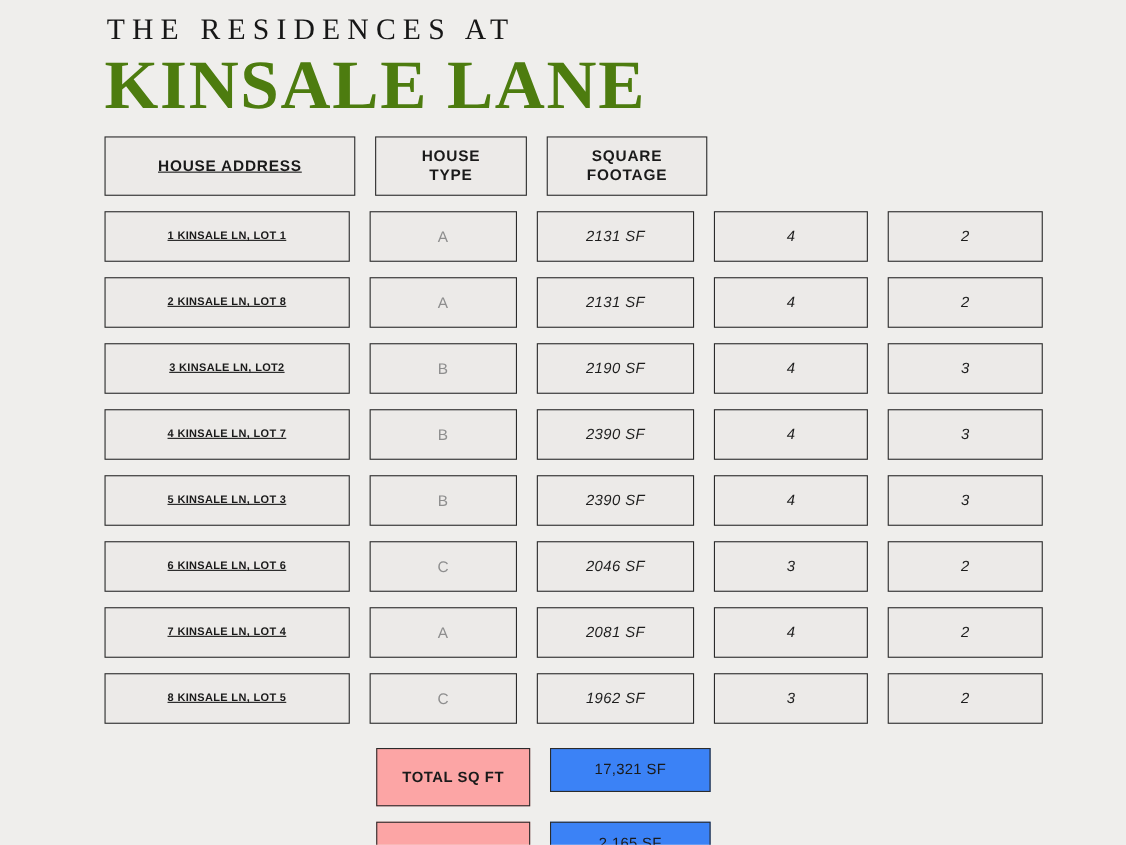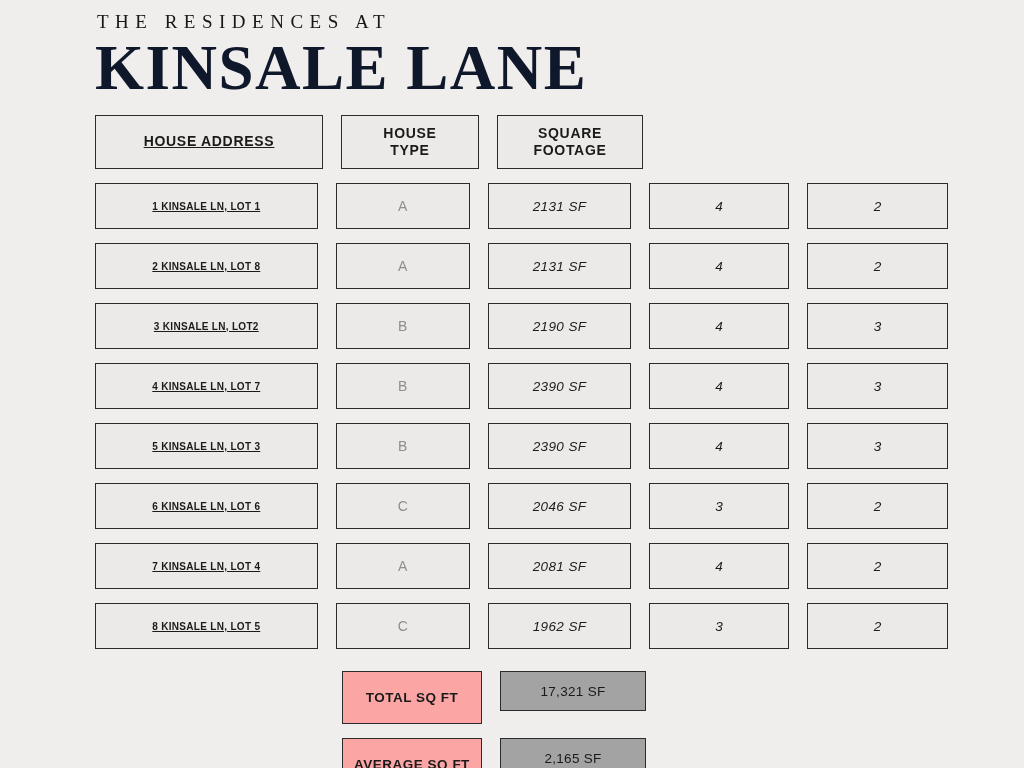--- a/index.html
+++ b/index.html
@@ -21,34 +21,34 @@
     height: 768px;
     background: #efeeec;
   }
 
   
   .title-block {
     padding: 12px 0 0 95px;
   }
   .eyebrow {
     font-family: "Liberation Serif", serif;
-    font-size: 19px;
+    font-size: 27px;
     letter-spacing: 6.5px;
     color: #171717;
     line-height: 1.1;
     margin: 0 0 2px 2px;
     white-space: nowrap;
   }
   .main-title {
     font-family: "Liberation Serif", serif;
     font-size: 63px;
     letter-spacing: 1.5px;
     line-height: 1.05;
     margin: 0;
-    color: #0f172a;
+    color: #4d7c0f;
     white-space: nowrap;
   }
 
   
   .table {
     margin: 14px 0 0 0;
     padding: 0 76px 0 95px;
   }
   .row {
     display: flex;
@@ -116,21 +116,21 @@
     align-items: center;
     justify-content: center;
     font-weight: bold;
     font-size: 13.5px;
     letter-spacing: 0.5px;
   }
   .s-value {
     width: 146px;
     height: 40px;
     border: 1.6px solid #2b2b2b;
-    background: #a3a3a3;
+    background: #3b82f6;
     display: flex;
     align-items: center;
     justify-content: center;
     font-size: 13.5px;
     letter-spacing: 0.3px;
   }
 </style>
 </head>
 <body>
 

